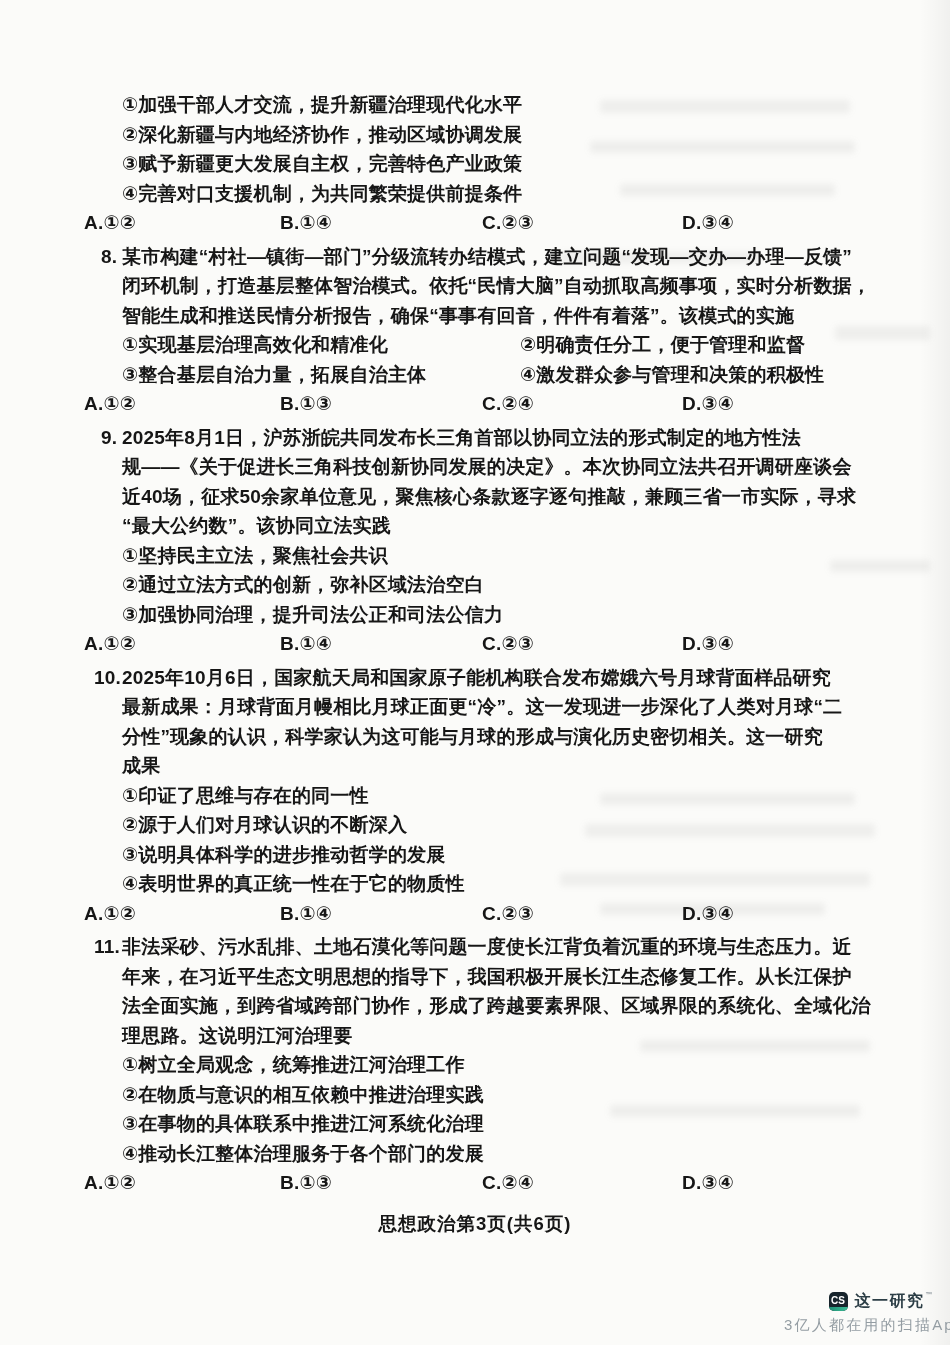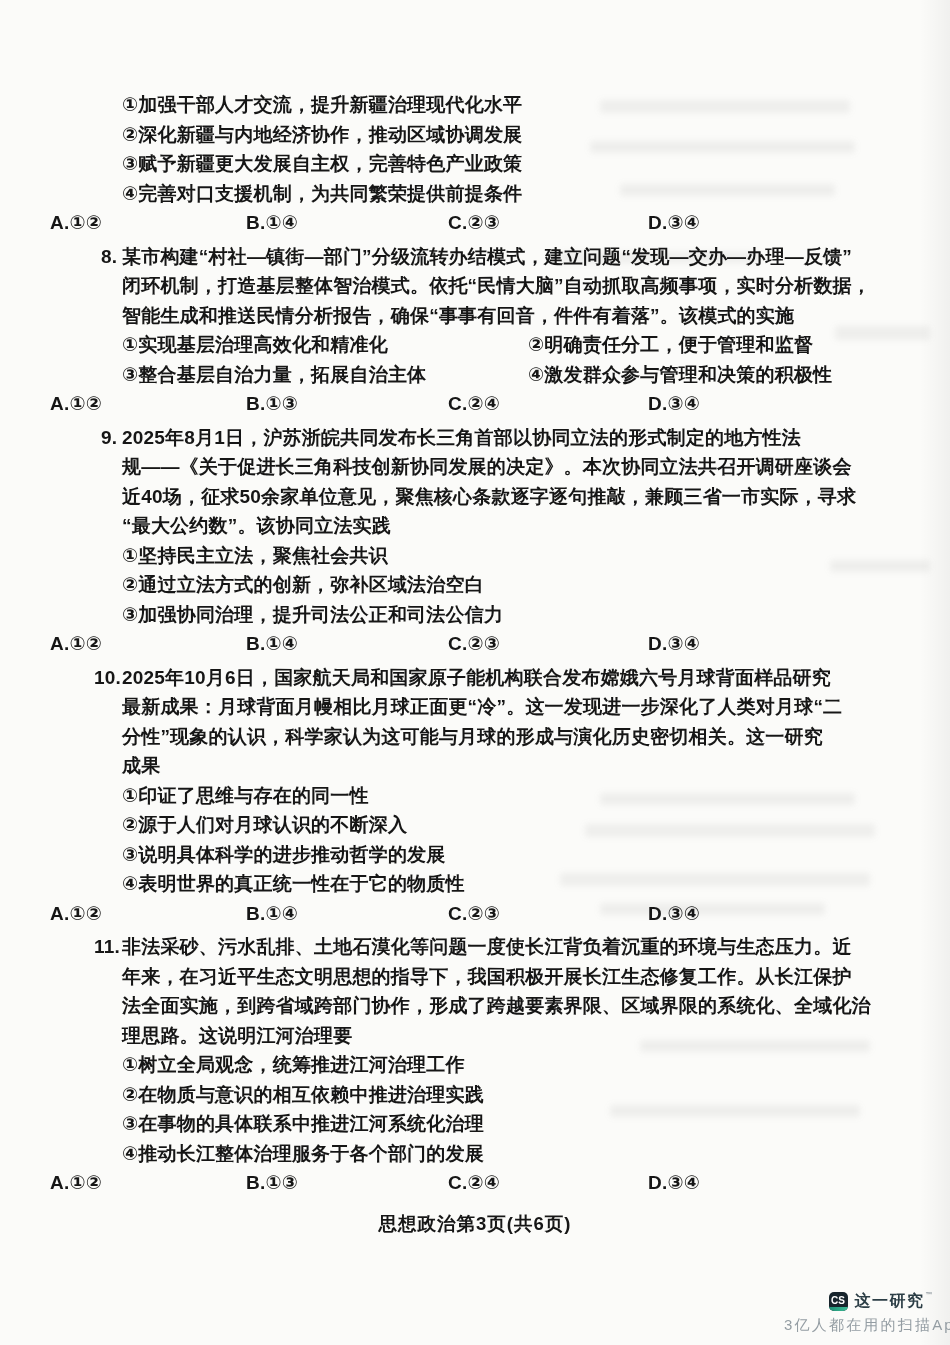--- a/index.html
+++ b/index.html
@@ -18,24 +18,24 @@
   .line{
     font-size:19px;line-height:29.5px;font-weight:700;
     padding-left:122px;white-space:nowrap;position:relative;
     letter-spacing:0.2px;
   }
   .qblock{margin-top:4px;}
   .qnum{position:absolute;left:101px;top:0;font-weight:700;}
   .qnum.two{left:94px;}
   .answers{
     display:grid;grid-template-columns:196px 202px 200px auto;
-    padding-left:50px;font-size:19px;line-height:29.5px;font-weight:700;
+    padding-left:84px;font-size:19px;line-height:29.5px;font-weight:700;
     letter-spacing:0.2px;
   }
-  .optrow2{display:flex;gap:8px;}
+  .optrow2{display:flex;}
   .optrow2 .colL{display:inline-block;width:398px;}
   .footer{
     margin-top:13px;text-align:center;font-size:18.5px;
     font-weight:700;letter-spacing:1px;
   }
   
   .art{position:absolute;background:rgba(110,110,110,0.085);
     filter:blur(3px);border-radius:3px;}
   
   .wm{position:absolute;right:16px;bottom:10px;width:150px;}

